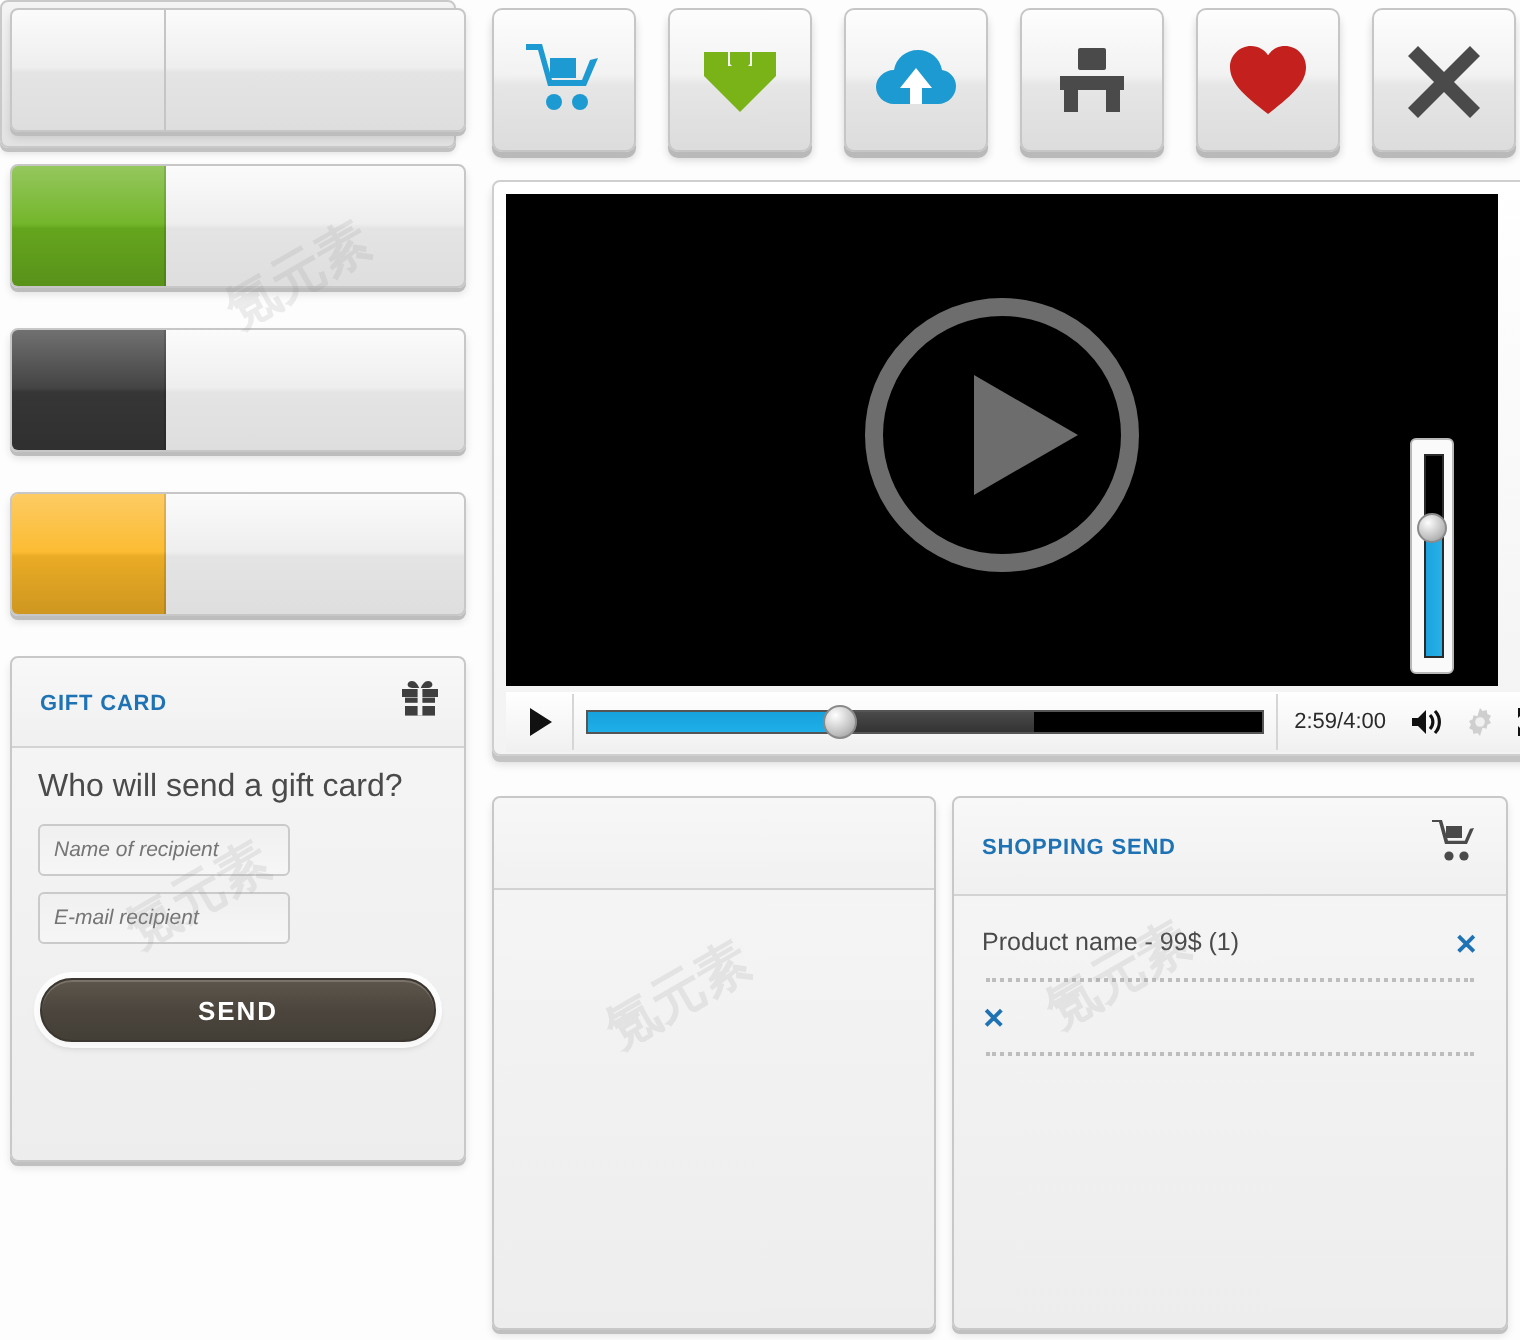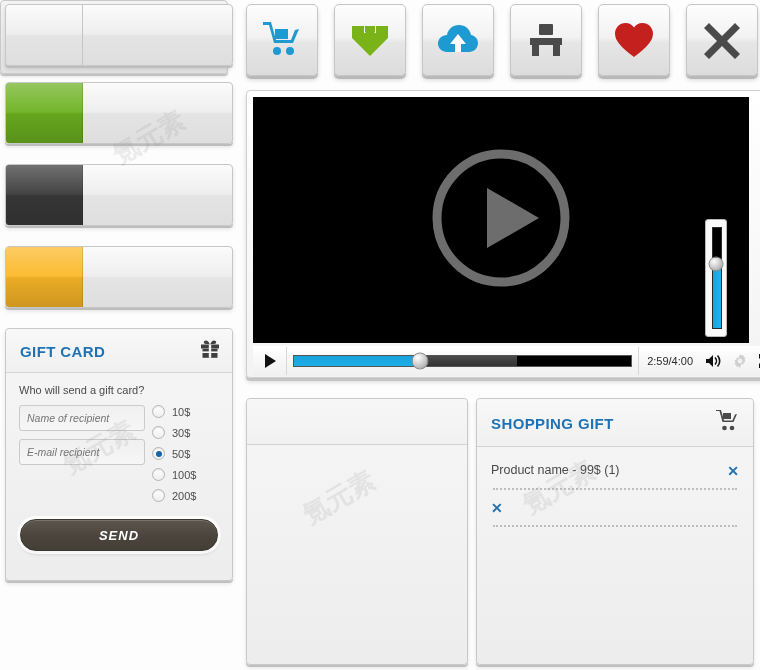--- a/index.html
+++ b/index.html
@@ -116,26 +116,26 @@
     border: 1px solid #c8c8c8; border-radius: 4px;
     box-shadow: 0 2px 0 0 #c0c0c0, 0 3px 4px rgba(0,0,0,.10);
   }
   .card-head {
     display: flex; align-items: center; justify-content: space-between;
     padding: 10px 12px 9px 14px;
     border-bottom: 1px solid #d3d3d3;
     background: linear-gradient(to bottom, #f8f8f8, #f0f0f0);
     border-radius: 4px 4px 0 0;
   }
-  .card-title { color: #1f73b5; font-weight: bold; font-size: 15px; letter-spacing: .4px; }
+  .card-title { color: #1f73b5; font-weight: bold; font-size: 11px; letter-spacing: .4px; }
 
   
   #gift-card { left: 5px; top: 328px; width: 228px; height: 253px; }
   #gift-body { padding: 11px 13px 0 13px; }
-  #gift-question { font-size: 11px; color: #4a4a4a; margin-bottom: 9px; }
+  #gift-question { font-size: 16px; color: #4a4a4a; margin-bottom: 9px; }
   #gift-form { display: flex; gap: 7px; }
   .tinput {
     display: block; width: 126px; height: 26px;
     border: 1px solid #cacaca; border-radius: 3px;
     background: linear-gradient(to bottom, #f0f0f0, #f6f6f6);
     font-family: "Liberation Sans", sans-serif;
     font-size: 10.5px; font-style: italic; color: #8d8d8d;
     padding: 0 7px; margin-bottom: 8px; outline: none;
   }
   #gift-message {
@@ -155,21 +155,21 @@
   }
   .radio-label { font-size: 11px; color: #4e4e4e; }
   .pill-btn {
     display: flex; align-items: center; justify-content: center;
     height: 32px; border-radius: 16px;
     background: linear-gradient(to bottom, #5d564d 0%, #4b453d 52%, #433e36 100%);
     border: 1px solid #3b362f;
     box-shadow: 0 0 0 3px rgba(255,255,255,.85), 0 2px 4px rgba(0,0,0,.25), inset 0 1px 0 rgba(255,255,255,.18);
     color: #fff; font-weight: bold; font-size: 13px; letter-spacing: 1px;
   }
-  #gift-send { margin: 9px 14px 0 14px; font-style: italic; }
+  #gift-send { margin: 9px 14px 0 14px; }
 
   
   #options-panel { left: 5px; top: 591px; width: 228px; height: 74px; padding: 9px 12px; }
   #options-row { display: flex; gap: 22px; }
   .opt-label { font-size: 12px; color: #4a4a4a; margin-bottom: 5px; }
   .control-sunken {
     display: flex; align-items: center;
     border: 1px solid #c6c6c6; border-radius: 3px;
     background: linear-gradient(to bottom, #f4f4f4, #ededed);
   }
@@ -343,42 +343,20 @@
         </svg>
       </span>
     </div>
     <div id="gift-body">
       <div id="gift-question">Who will send a gift card?</div>
       <div id="gift-form">
         <div>
           <input class="tinput" id="gift-name" type="text" placeholder="Name of recipient" style="">
           <input class="tinput" id="gift-email" type="text" placeholder="E-mail recipient" style="">
         </div>
-        <div id="gift-amounts">
-            <div class="radio-row">
-              <span class="radio"></span>
-              <span class="radio-label">10$</span>
-            </div>
-            <div class="radio-row">
-              <span class="radio"></span>
-              <span class="radio-label">30$</span>
-            </div>
-            <div class="radio-row">
-              <span class="radio on"></span>
-              <span class="radio-label">50$</span>
-            </div>
-            <div class="radio-row">
-              <span class="radio"></span>
-              <span class="radio-label">100$</span>
-            </div>
-            <div class="radio-row">
-              <span class="radio"></span>
-              <span class="radio-label">200$</span>
-            </div>
-          </div>
       </div>
     </div>
     <div class="pill-btn" id="gift-send">SEND</div>
   </div>
 
   <div class="panel" id="options-panel">
     <div id="options-row">
       <div>
         <div class="opt-label">Color:</div>
         <div class="control-sunken">
@@ -402,21 +380,21 @@
       </div>
     </div>
   </div>
 
   <div class="card" id="blank-panel">
     <div id="blank-head"></div>
   </div>
 
   <div class="card" id="shopping-cart">
     <div class="card-head">
-      <span class="card-title">SHOPPING GIFT</span>
+      <span class="card-title">SHOPPING SEND</span>
       <span>
         <svg width="26" height="24" viewBox="0 0 26 24">
           <path d="M1 2h3.5l3 11h11l3.5-8-2 .4-2.6 6H9L6 1H1z" fill="#4a4a4a"></path>
           <rect x="8" y="4" width="8" height="6" fill="#4a4a4a"></rect>
           <circle cx="9.5" cy="19" r="2.3" fill="#4a4a4a"></circle>
           <circle cx="17" cy="19" r="2.3" fill="#4a4a4a"></circle>
         </svg>
       </span>
     </div>
     <div id="cart-items">

